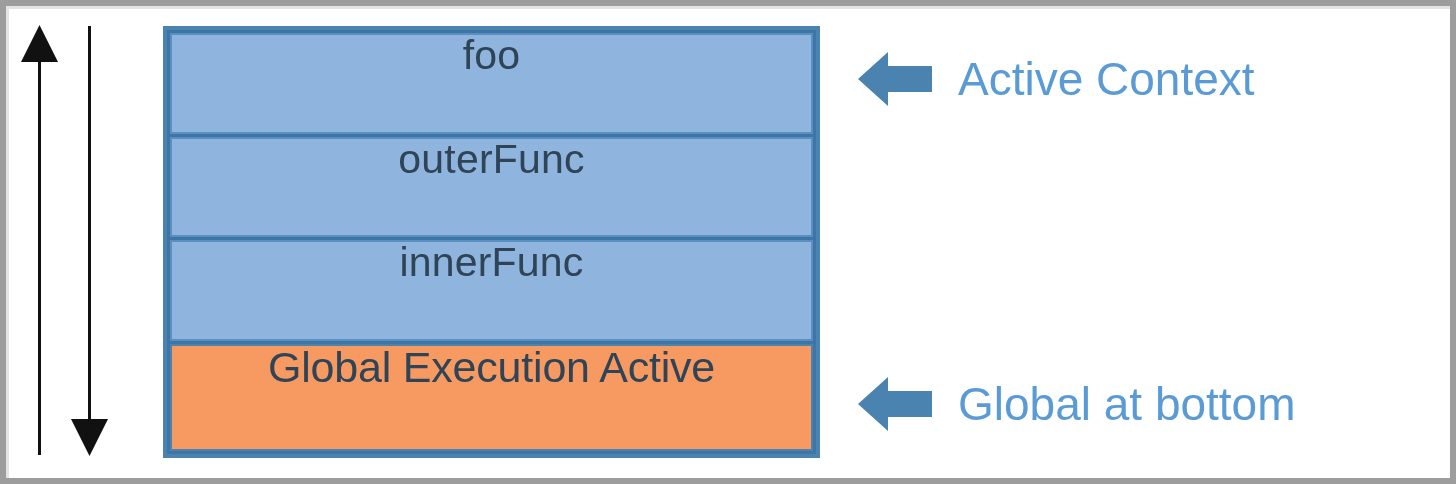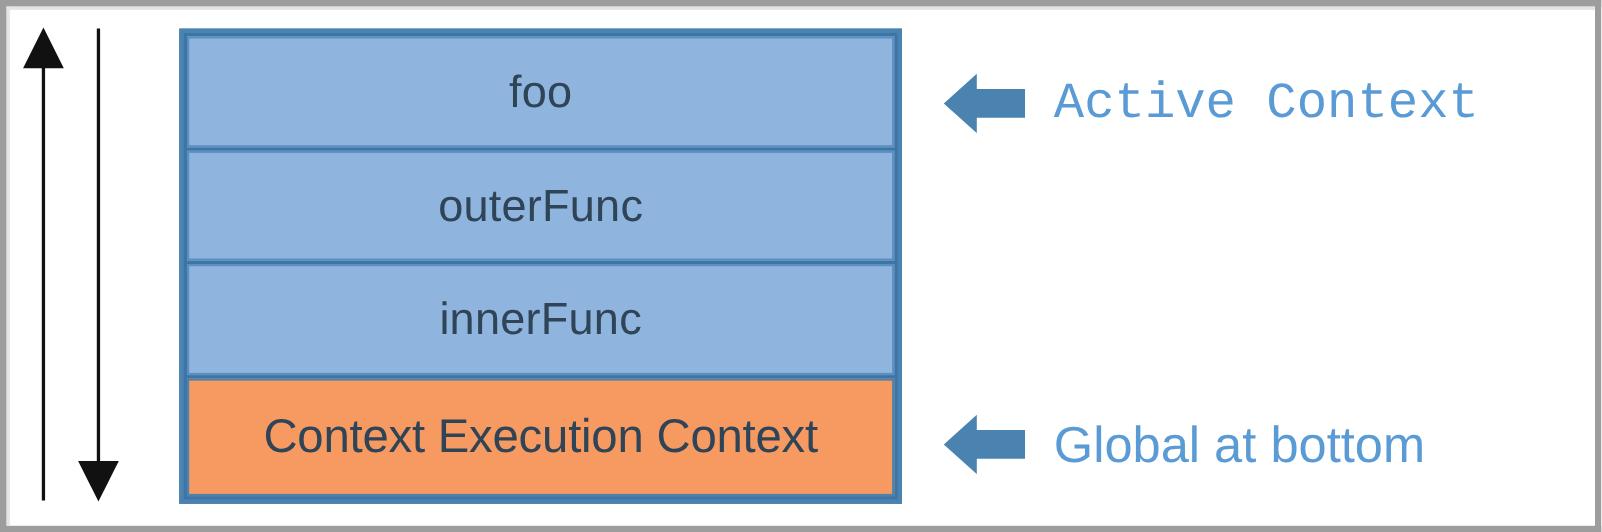--- a/index.html
+++ b/index.html
@@ -50,21 +50,21 @@
     background: #3e75a7;
     border: 4px solid #4a82b0;
     padding: 3px;
     display: flex;
     flex-direction: column;
   }
 
   .frame-row {
     flex: 1 1 0;
     display: flex;
-    align-items: center;
+    align-items: flex-start;
     justify-content: center;
     background: #8fb4dd;
     border: 2px solid #5b8fbf;
     color: #2f4457;
     font-size: 41px;
     font-weight: 400;
     letter-spacing: 0.2px;
     line-height: 1;
     white-space: nowrap;
   }
@@ -81,21 +81,21 @@
   }
 
   
   .callout {
     position: absolute;
     display: flex;
     align-items: center;
     gap: 26px;
     height: 62px;
   }
-  #callout-active { left: 858px; top: 63px; font-family: Liberation Mono, monospace; }
+  #callout-active { left: 858px; top: 48px; }
   #callout-bottom { left: 858px; top: 373px; }
 
   .callout-arrow { width: 74px; height: 54px; flex: 0 0 auto; }
   .callout-arrow svg { display:block; }
 
   .callout-text {
     color: #5b9bd5;
     font-size: 46px;
     font-weight: 400;
     line-height: 1;
@@ -139,21 +139,21 @@
 
     <div class="frame-row">
       <span class="frame-label">outerFunc</span>
     </div>
 
     <div class="frame-row">
       <span class="frame-label">innerFunc</span>
     </div>
 
     <div class="frame-row global">
-      <span class="frame-label">Context Execution Context</span>
+      <span class="frame-label">Global Execution Active</span>
     </div>
 
   </div>
 
   <div class="callout" id="callout-active">
     <span class="callout-arrow">
       <svg width="74" height="54" viewBox="0 0 74 54" xmlns="http://www.w3.org/2000/svg">
         <polygon points="0,27 30,0 30,14 74,14 74,40 30,40 30,54" fill="#4a82b0"></polygon>
       </svg>
     </span>

